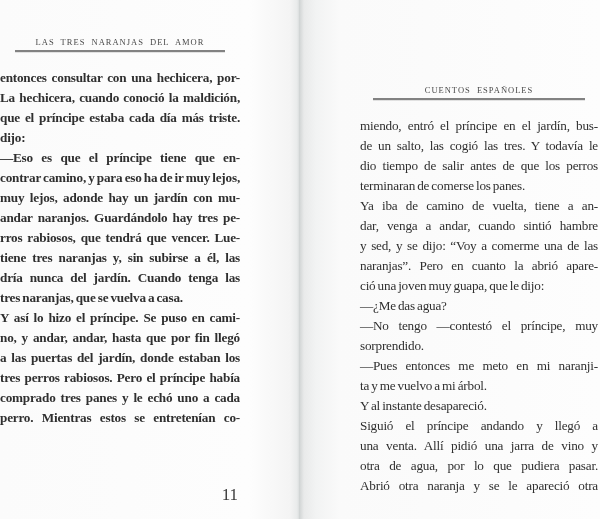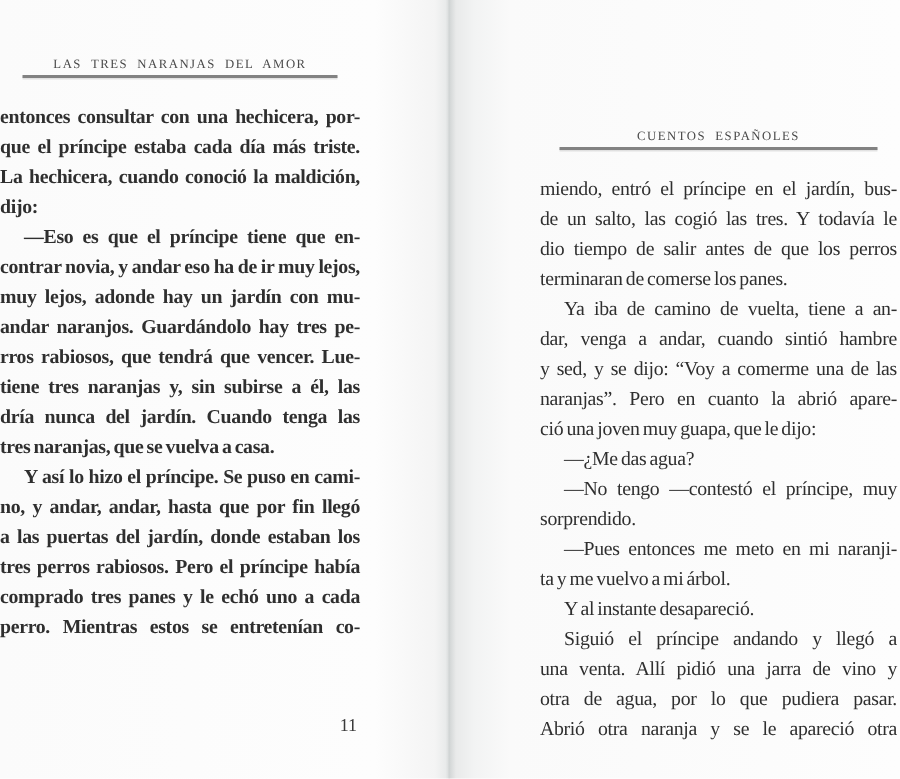--- a/index.html
+++ b/index.html
@@ -47,44 +47,44 @@
     position:absolute; top:68px;
     font-size:13.2px; line-height:20px;
     letter-spacing:-0.2px; word-spacing:-1px;
     color:#2f2f2f;
   }
   .left  .textblock { left:0;    width:240px;font-weight:bold; }
   .right .textblock { left:60px; width:238px; }
 
   .line { text-align:justify; text-align-last:justify; white-space:normal; }
   .line.para-end { text-align-last:left; }
-  .line.indent   { padding-left:16px; }
+  .line.indent   { }
 
   .folio {
-    position:absolute; top:476px;
-    font-size:12px; line-height:14px; color:#3a3a3a;
+    position:absolute; top:488px;
+    font-size:17px; line-height:14px; color:#3a3a3a;
   }
   .left  .folio { left:0; width:238px; text-align:right; }
   .right .folio { left:60px; width:238px; text-align:left; }
 </style>
 </head>
 <body>
 
 <div class="spread">
 
   <div class="page left">
     <div class="running-head">LAS TRES NARANJAS DEL AMOR</div>
     <div class="head-rule"></div>
     <div class="textblock">
         <div class="line">entonces consultar con una hechicera, por-</div>
+        <div class="line">La hechicera, cuando conoció la maldición,</div>
         <div class="line">que el príncipe estaba cada día más triste.</div>
-        <div class="line">La hechicera, cuando conoció la maldición,</div>
         <div class="line para-end">dijo:</div>
         <div class="line indent">—Eso es que el príncipe tiene que en-</div>
-        <div class="line">contrar novia, y andar eso ha de ir muy lejos,</div>
+        <div class="line">contrar camino, y para eso ha de ir muy lejos,</div>
         <div class="line">muy lejos, adonde hay un jardín con mu-</div>
         <div class="line">andar naranjos. Guardándolo hay tres pe-</div>
         <div class="line">rros rabiosos, que tendrá que vencer. Lue-</div>
         <div class="line">tiene tres naranjas y, sin subirse a él, las</div>
         <div class="line">dría nunca del jardín. Cuando tenga las</div>
         <div class="line para-end">tres naranjas, que se vuelva a casa.</div>
         <div class="line indent">Y así lo hizo el príncipe. Se puso en cami-</div>
         <div class="line">no, y andar, andar, hasta que por fin llegó</div>
         <div class="line">a las puertas del jardín, donde estaban los</div>
         <div class="line">tres perros rabiosos. Pero el príncipe había</div>

